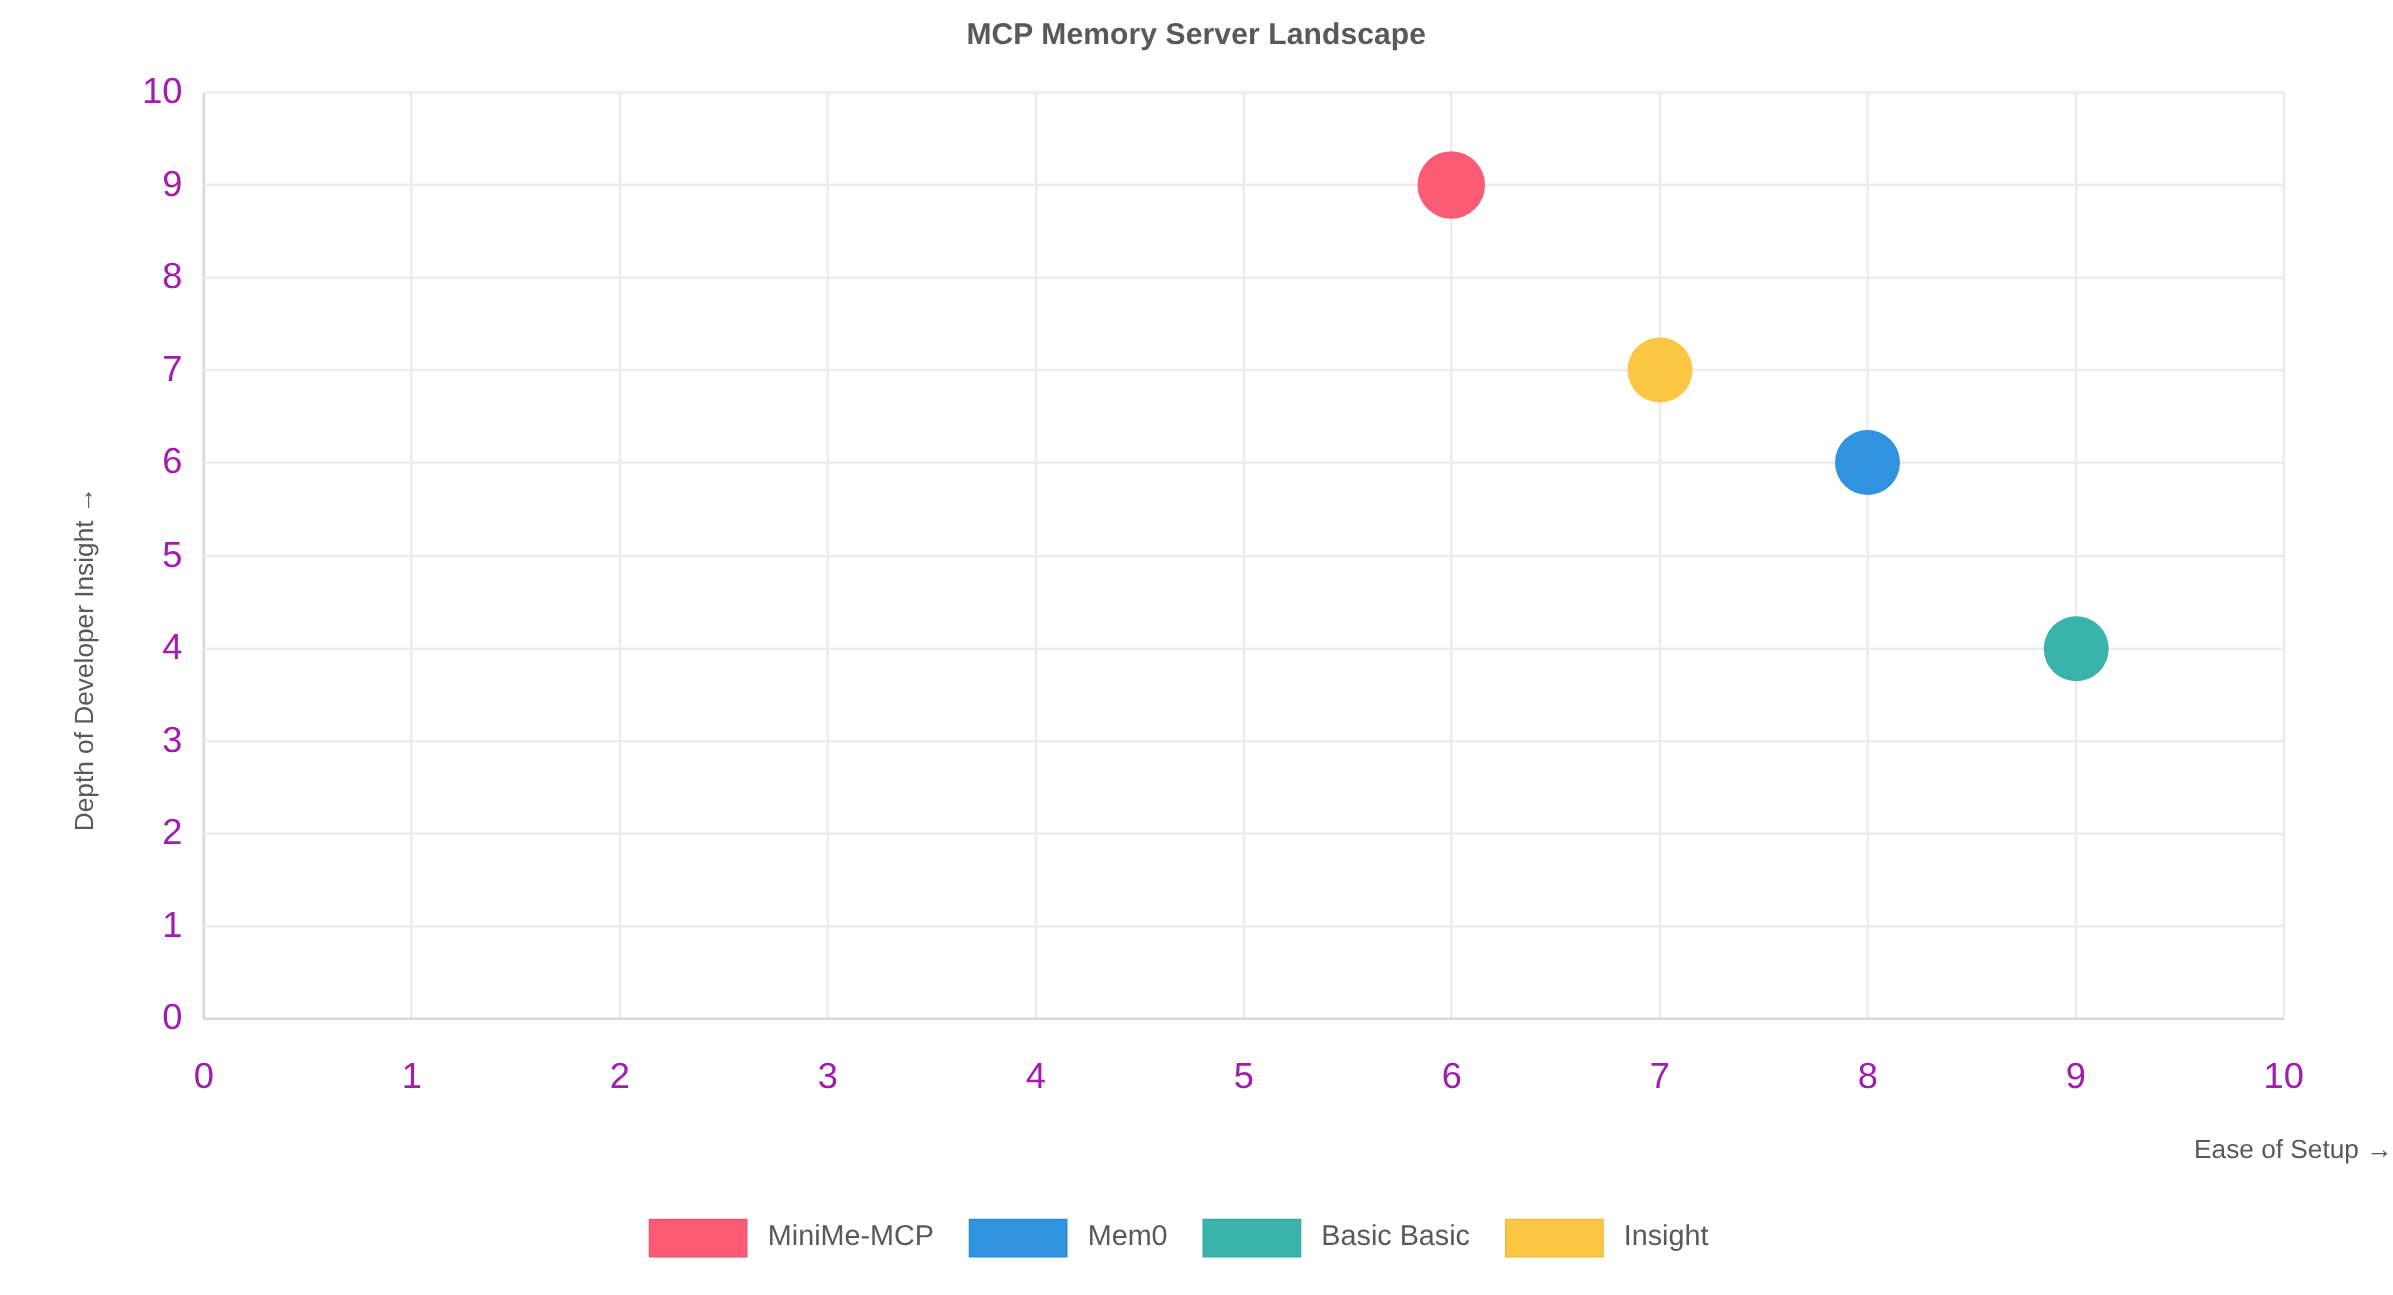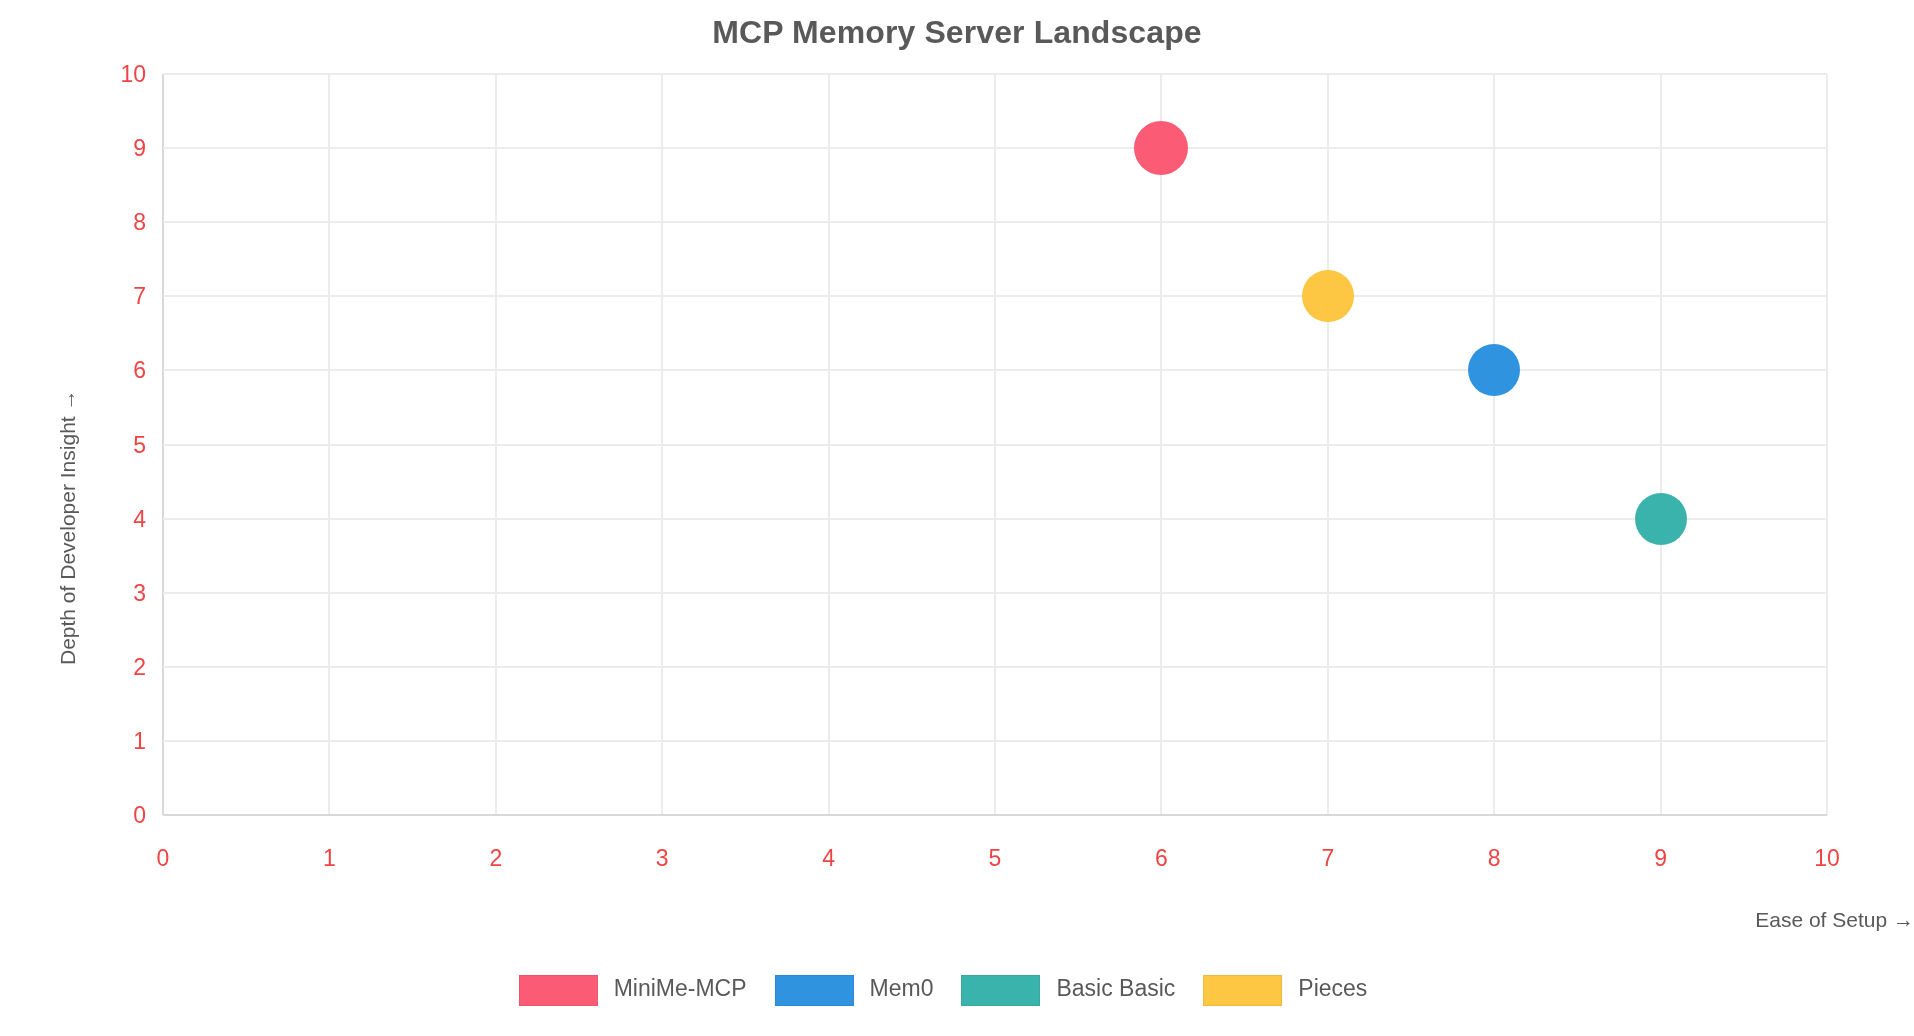--- a/index.html
+++ b/index.html
@@ -21,21 +21,21 @@
     background: #ffffff;
   }
 
   
   .chart-title {
     position: absolute;
     top: 14px;
     left: 0;
     width: 1914px;
     text-align: center;
-    font-size: 32px;
+    font-size: 24px;
     font-weight: bold;
     color: #595959;
     letter-spacing: 0.1px;
     white-space: nowrap;
   }
 
   
   
   
   #plot-area {
@@ -70,22 +70,22 @@
   
   .bubble {
     position: absolute;
     border-radius: 50%;
     transform: translate(-50%, -50%);
   }
 
   
   .tick-label {
     position: absolute;
-    color: #ef4444;
-    font-size: 23px;
+    color: #a21caf;
+    font-size: 29px;
     white-space: nowrap;
   }
   .x-tick {
     top: 845px;
     transform: translateX(-50%);
     text-align: center;
   }
 
   
   .axis-title {
@@ -215,17 +215,17 @@
       <div class="legend-item">
         <div class="legend-swatch" style="background: rgb(47, 147, 224);"></div>
         <span class="legend-label">Mem0</span>
       </div>
       <div class="legend-item">
         <div class="legend-swatch" style="background: rgb(59, 179, 173);"></div>
         <span class="legend-label">Basic Basic</span>
       </div>
       <div class="legend-item">
         <div class="legend-swatch" style="background: rgb(253, 198, 67);"></div>
-        <span class="legend-label">Pieces</span>
+        <span class="legend-label">Insight</span>
       </div>
     </div>
 
 </div>
 
 </body></html>

